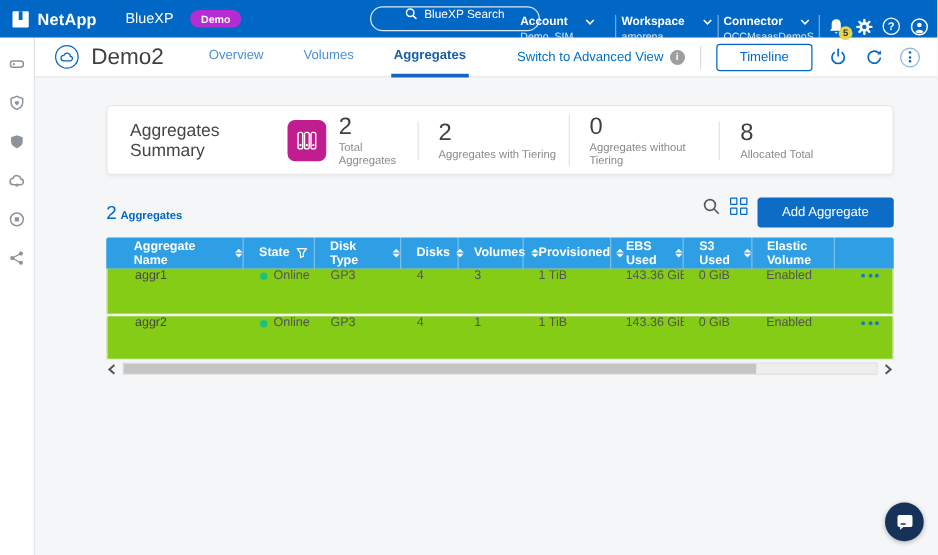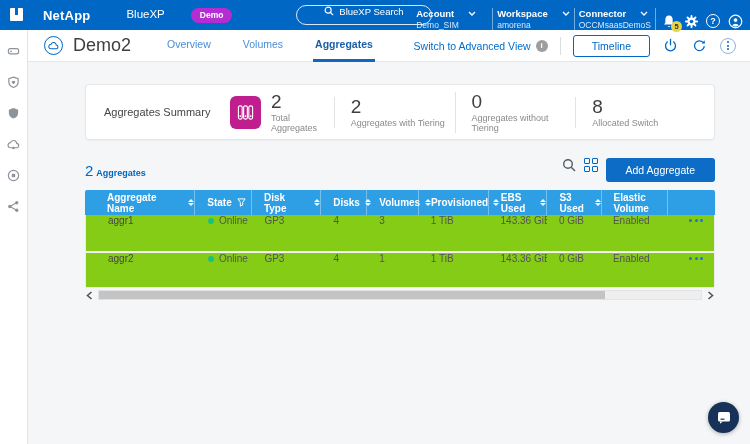--- a/index.html
+++ b/index.html
@@ -2,29 +2,29 @@
 <html><head>
 <meta charset="utf-8">
 <style>
   *{margin:0;padding:0;box-sizing:border-box}
   html,body{width:750px;height:444px;overflow:hidden;background:#f5f6f7;
     font-family:"Liberation Sans","DejaVu Sans",sans-serif;-webkit-font-smoothing:antialiased}
   .app{position:relative;width:750px;height:444px}
 
   
   .topbar{position:relative;height:30px;background:#0067C5;display:flex;align-items:center;padding:0 10px;color:#fff}
-  .brand-wrap{display:flex;gap:20px}
+  .brand-wrap{display:flex;align-items:center;gap:7px}
   .netapp-logo{width:13px;height:13px;background:#fff;position:relative;border-radius:1px}
   .netapp-logo::after{content:"";position:absolute;left:5px;top:0;width:3px;height:7px;background:#0067C5}
   .brand{font-size:13px;font-weight:700;letter-spacing:.2px}
   .product{font-size:11.5px;font-weight:400;margin-left:16px}
   .badge{margin-left:6px;background:#b32dd2;color:#fff;font-size:8.5px;font-weight:700;padding:2px 9px;border-radius:9px}
   .search-pill{position:absolute;left:296px;top:5px;width:136px;height:20px;border:1px solid rgba(255,255,255,.85);
     border-radius:10px;display:flex;align-items:flex-start;justify-content:center;gap:5px;font-size:9.5px;color:#fff;cursor:pointer}
-  .top-right{position:absolute;right:6px;top:0;height:30px;display:flex;align-items:flex-end;gap:4px}
+  .top-right{position:absolute;right:6px;top:12px;height:30px;display:flex;align-items:flex-start;gap:4px}
   .hmenu{display:flex;flex-direction:column;justify-content:center;min-width:72px;cursor:pointer}
   .hmenu .mlabel{display:flex;align-items:center;gap:14px;font-size:9.5px;font-weight:700}
   .hmenu .mvalue{font-size:8.5px;opacity:.85;margin-top:1px}
   .vdiv{width:1px;height:22px;background:rgba(255,255,255,.45)}
   .ticon{position:relative;width:18px;height:18px;display:flex;align-items:center;justify-content:center;cursor:pointer}
   .notif-badge{position:absolute;right:-4px;bottom:-2px;width:11px;height:11px;border-radius:50%;background:#e5d54a;
     color:#333;font-size:7.5px;font-weight:700;display:flex;align-items:center;justify-content:center}
   .circle-glyph{width:14px;height:14px;border:1.4px solid #fff;border-radius:50%;display:flex;align-items:center;justify-content:center}
   .help-glyph::after{content:"?";font-size:9px;font-weight:700;color:#fff}
 
@@ -48,21 +48,21 @@
   .env-div{width:1px;height:18px;background:#ddd}
   .timeline-btn{border:1px solid #0067C5;color:#0067C5;background:#fff;font-size:10.5px;padding:4px 18px;border-radius:3px;cursor:pointer}
   .env-ic{width:17px;height:17px;display:flex;align-items:center;justify-content:center;cursor:pointer}
   .kebab-circle{width:16px;height:16px;border:1px solid #8ab4dd;border-radius:50%;display:flex;flex-direction:column;align-items:center;justify-content:center;gap:1.5px;cursor:pointer}
   .kebab-circle b{width:2px;height:2px;border-radius:50%;background:#0067C5}
 
   
   .content{flex:1;padding:22px 35px 0 57px;min-width:0}
   .summary-card{height:56px;background:#fff;border:1px solid #e7e7e7;border-radius:4px;box-shadow:0 1px 2px rgba(0,0,0,.04);
     display:flex;align-items:center;padding:0 18px}
-  .summary-title{font-size:11px;color:#454545;width:110px;flex:0 0 110px}
+  .summary-title{font-size:14px;color:#454545;width:110px;flex:0 0 110px}
   .stat{flex:1;display:flex;align-items:center;gap:10px;padding-left:16px}
   .stat + .stat{border-left:1px solid #e3e3e3}
   .agg-icon{width:33px;height:33px;border-radius:6px;background:#c01e8f;display:flex;align-items:center;justify-content:center}
   .stat-text .v{font-size:19px;color:#3f3f3f;line-height:20px}
   .stat-text .l{font-size:9px;color:#8a8a8a;margin-top:1px}
 
   .toolbar{margin-top:18px;display:flex;align-items:center}
   .count-wrap{display:flex;align-items:baseline;color:#0067C5}
   .count-num{font-size:15px}
   .count-label{font-size:9px;font-weight:700;margin-left:3px}
@@ -304,21 +304,21 @@
           </div>
           <div class="stat">
             <span class="stat-text">
                 <div class="v">0</div>
                 <div class="l">Aggregates without Tiering</div>
               </span>
           </div>
           <div class="stat">
             <span class="stat-text">
                 <div class="v">8</div>
-                <div class="l">Allocated Switch</div>
+                <div class="l">Allocated Total</div>
               </span>
           </div>
         </div>
 
         <div class="toolbar">
           <div class="count-wrap">
             <span class="count-num">2</span>
             <span class="count-label">Aggregates</span>
           </div>
           <div class="toolbar-right">

